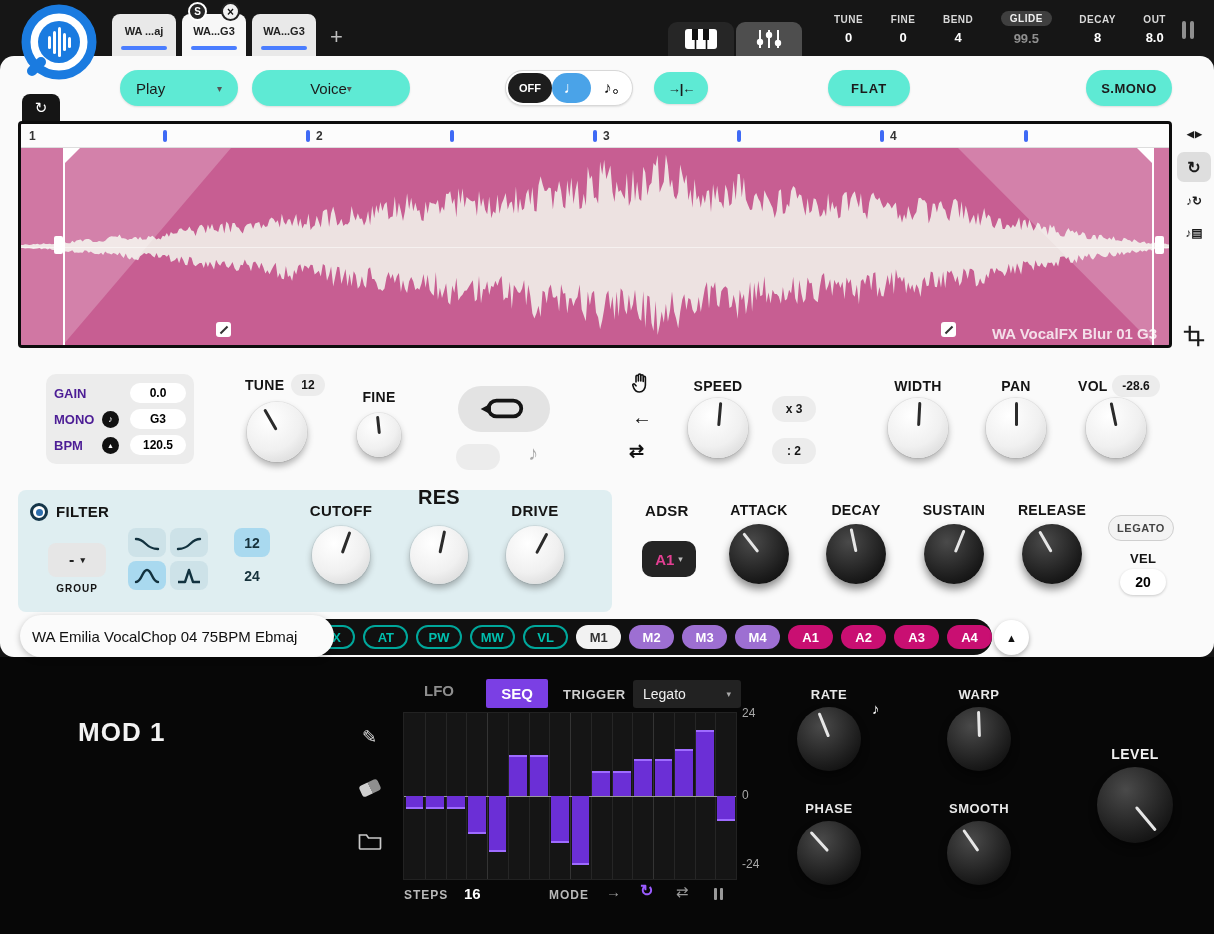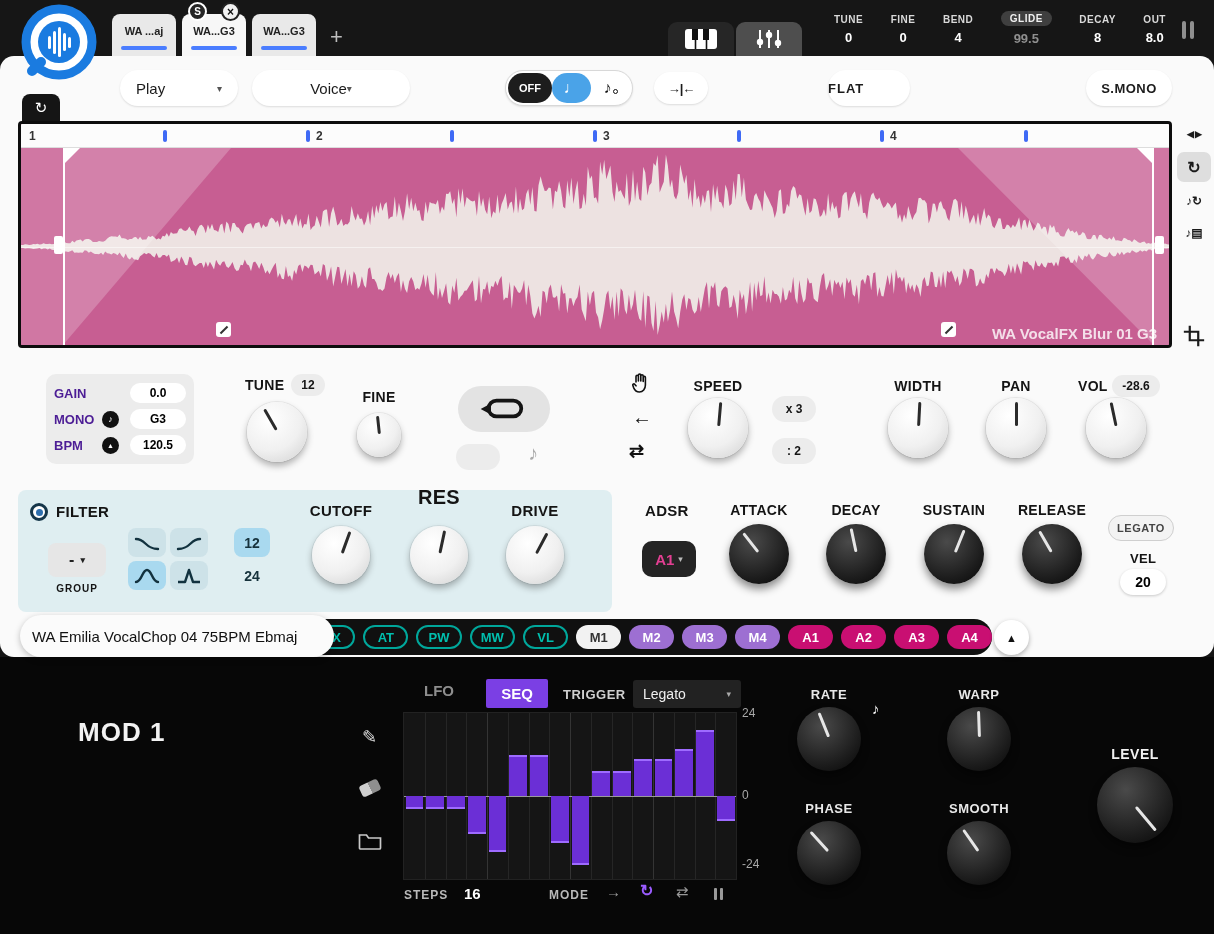--- a/index.html
+++ b/index.html
@@ -18,21 +18,21 @@
   .viewtab.sel{background:#4e4e4e}
   #gparams{position:absolute;left:834px;top:14px;width:332px;display:flex;justify-content:space-between}
   .gparam{display:flex;flex-direction:column;align-items:center;gap:5px}
   .gp-label{font-size:10px;font-weight:bold;letter-spacing:.5px;color:#d9d9d9}
   .gp-label.pillbg{background:#3f3f3f;padding:2px 9px;border-radius:10px;margin-top:-3px;color:#f0f0f0}
   .gp-value{font-size:13px;color:#fff;font-weight:bold}
   .gp-value.dim{color:#8f8f8f}
   .pausebar{display:inline-block;width:4px;height:18px;background:#8f8f8f;border-radius:2px;margin-right:4px}
   
   .panel{position:absolute;left:0;top:56px;width:1214px;height:601px;background:#fafafa;border-radius:14px}
-  .tbtn{position:absolute;height:36px;background:#ffffff;border-radius:18px;display:flex;align-items:center;color:#1b1b1b;box-shadow:0 1px 2px rgba(0,0,0,.12)}
+  .tbtn{position:absolute;height:36px;background:#5eead4;border-radius:18px;display:flex;align-items:center;color:#1b1b1b;box-shadow:0 1px 2px rgba(0,0,0,.12)}
   .tbtn .caret{font-size:10px;color:#555}
   .notegroup{position:absolute;left:505px;top:70px;width:128px;height:36px;background:#fff;border:1px solid #d8d8d8;border-radius:18px;display:flex;align-items:center;padding:2px;box-shadow:0 1px 2px rgba(0,0,0,.1)}
   .seg{height:30px;border-radius:15px;display:flex;align-items:center;justify-content:center;font-weight:bold}
   .seg.off{width:44px;background:#1d1d1d;color:#fff;font-size:11px}
   .seg.qnote{width:39px;background:#4aa3e8;color:#fff;font-size:16px}
   .seg.enote{width:39px;color:#111;font-size:16px}
   .seg.enote .circ{width:5px;height:5px;border:1.5px solid #111;border-radius:50%;margin-left:1px;margin-bottom:-7px}
   .looptab{position:absolute;left:22px;top:94px;width:38px;height:27px;background:#151515;border-radius:8px 8px 0 0;color:#fff;font-size:15px;display:flex;align-items:center;justify-content:center}
   
   .wavewrap{position:absolute;left:18px;top:121px;width:1154px;height:227px;border:3px solid #0d0d0d;border-radius:4px;background:#c75e92;overflow:hidden}
@@ -206,21 +206,21 @@
     <div class="seg qnote">♩</div>
     <div class="seg enote">
       <span>♪</span>
         <i class="circ"></i>
     </div>
   </div>
 
   <div class="tbtn" style="left:654px;top:72px;width:54px;height:32px;justify-content:center;font-size:13px;font-weight:bold;letter-spacing:-1px">
     <span>→|←</span>
   </div>
-  <div class="tbtn" style="left:828px;top:70px;width:82px;justify-content:flex-start;font-size:13px;font-weight:bold;letter-spacing:1px">
+  <div class="tbtn" style="left:828px;top:70px;width:82px;justify-content:center;font-size:13px;font-weight:bold;letter-spacing:1px">
     <span>FLAT</span>
   </div>
   <div class="tbtn" style="left:1086px;top:70px;width:86px;justify-content:center;font-size:13px;font-weight:bold;letter-spacing:.5px">
     <span>S.MONO</span>
   </div>
 
   <div class="looptab">
     <span>↻</span>
   </div>
 

